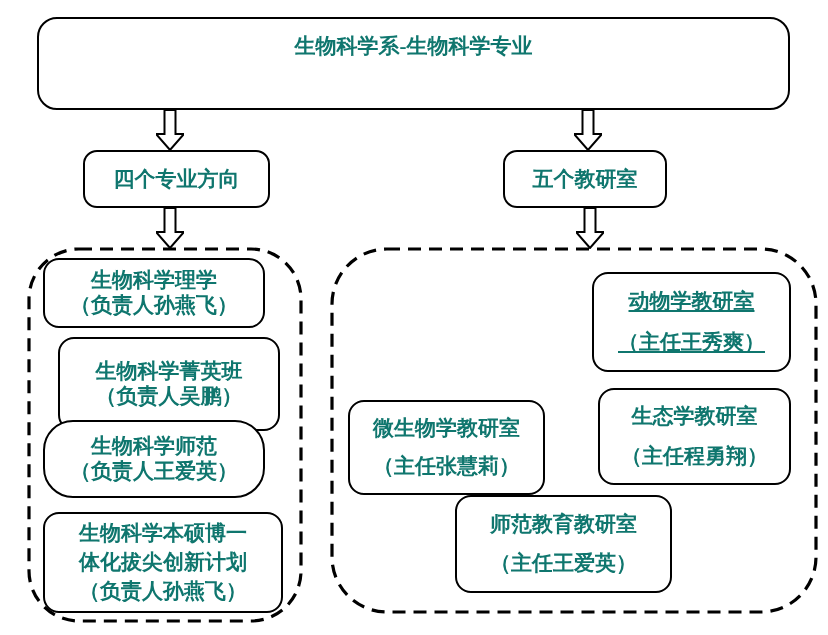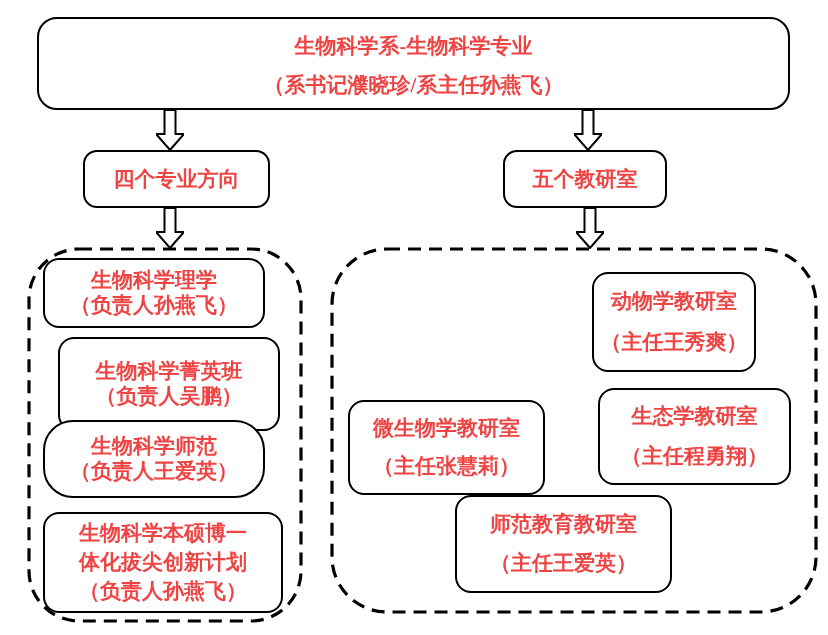--- a/index.html
+++ b/index.html
@@ -1,19 +1,19 @@
 <!DOCTYPE html>
 <html><head>
 <meta charset="utf-8">
 <style>
   html,body { margin:0; padding:0; background:#ffffff; }
   .canvas {
     position:relative; width:828px; height:635px; background:#ffffff;
     font-family:"Liberation Serif","DejaVu Serif",serif;
-    font-weight:bold; color:#ef4444;
+    font-weight:bold; color:#0f766e;
     overflow:hidden;
   }
   .box {
     position:absolute; box-sizing:border-box;
     border:2.5px solid #000; background:#fff;
     display:flex; flex-direction:column; align-items:center;
     text-align:center;
   }
   .top-box {
     left:37px; top:17px; width:753px; height:93px;
@@ -30,42 +30,41 @@
     border-radius:16px; font-size:21px; line-height:25px;
     justify-content:center;
   }
   .node-tall { line-height:29px; }
   .node-spread { justify-content:space-evenly; line-height:25px; }
   .n1 { left:43px;  top:258px; width:222px; height:70px; }
   .n2 { left:43px;  top:337px; width:222px; height:94px;margin-left:15px; }
   .n3 { left:43px;  top:420px; width:222px; height:78px;border-radius:30px; }
   .n4 { left:43px;  top:512px; width:240px; height:101px; }
   .r1 { left:348px; top:272px; width:199px; height:100px; }
-  .r2 { left:592px; top:272px; width:164px; height:100px; }
+  .r2 { left:592px; top:272px; width:199px; height:100px;text-decoration:underline; }
   .r3 { left:348px; top:400px; width:197px; height:95px;  }
   .r4 { left:598px; top:388px; width:193px; height:97px;  }
   .r5 { left:455px; top:495px; width:217px; height:98px;font-family:Liberation Serif, serif;  }
   .arrow { position:absolute; width:28px; height:41px; }
   .a1 { left:156px; top:110px; }
   .a2 { left:574px; top:110px; }
   .a3 { left:156px; top:208px; }
   .a4 { left:576px; top:208px; }
   .group-outline { position:absolute; }
   .g-left  { left:27px;  top:247px; width:276px; height:376px; }
   .g-right { left:330px; top:247px; width:488px; height:367px; }
   .line { display:block; white-space:nowrap; }
 </style>
 </head>
 <body>
 
 <div class="canvas">
 
   <div class="box top-box">
     <span class="line">生物科学系-生物科学专业</span>
-    <span class="line">（系书记濮晓珍/系主任孙燕飞）</span>
   </div>
 
   <svg class="arrow a1" viewBox="0 0 28 41">
     <polygon points="8.5,0 19.5,0 19.5,24 28,24 14,40 0,24 8.5,24" fill="#fff" stroke="#000" stroke-width="2"></polygon>
   </svg>
   <svg class="arrow a2" viewBox="0 0 28 41">
     <polygon points="8.5,0 19.5,0 19.5,24 28,24 14,40 0,24 8.5,24" fill="#fff" stroke="#000" stroke-width="2"></polygon>
   </svg>
   <svg class="arrow a3" viewBox="0 0 28 41">
     <polygon points="8.5,0 19.5,0 19.5,24 28,24 14,40 0,24 8.5,24" fill="#fff" stroke="#000" stroke-width="2"></polygon>

